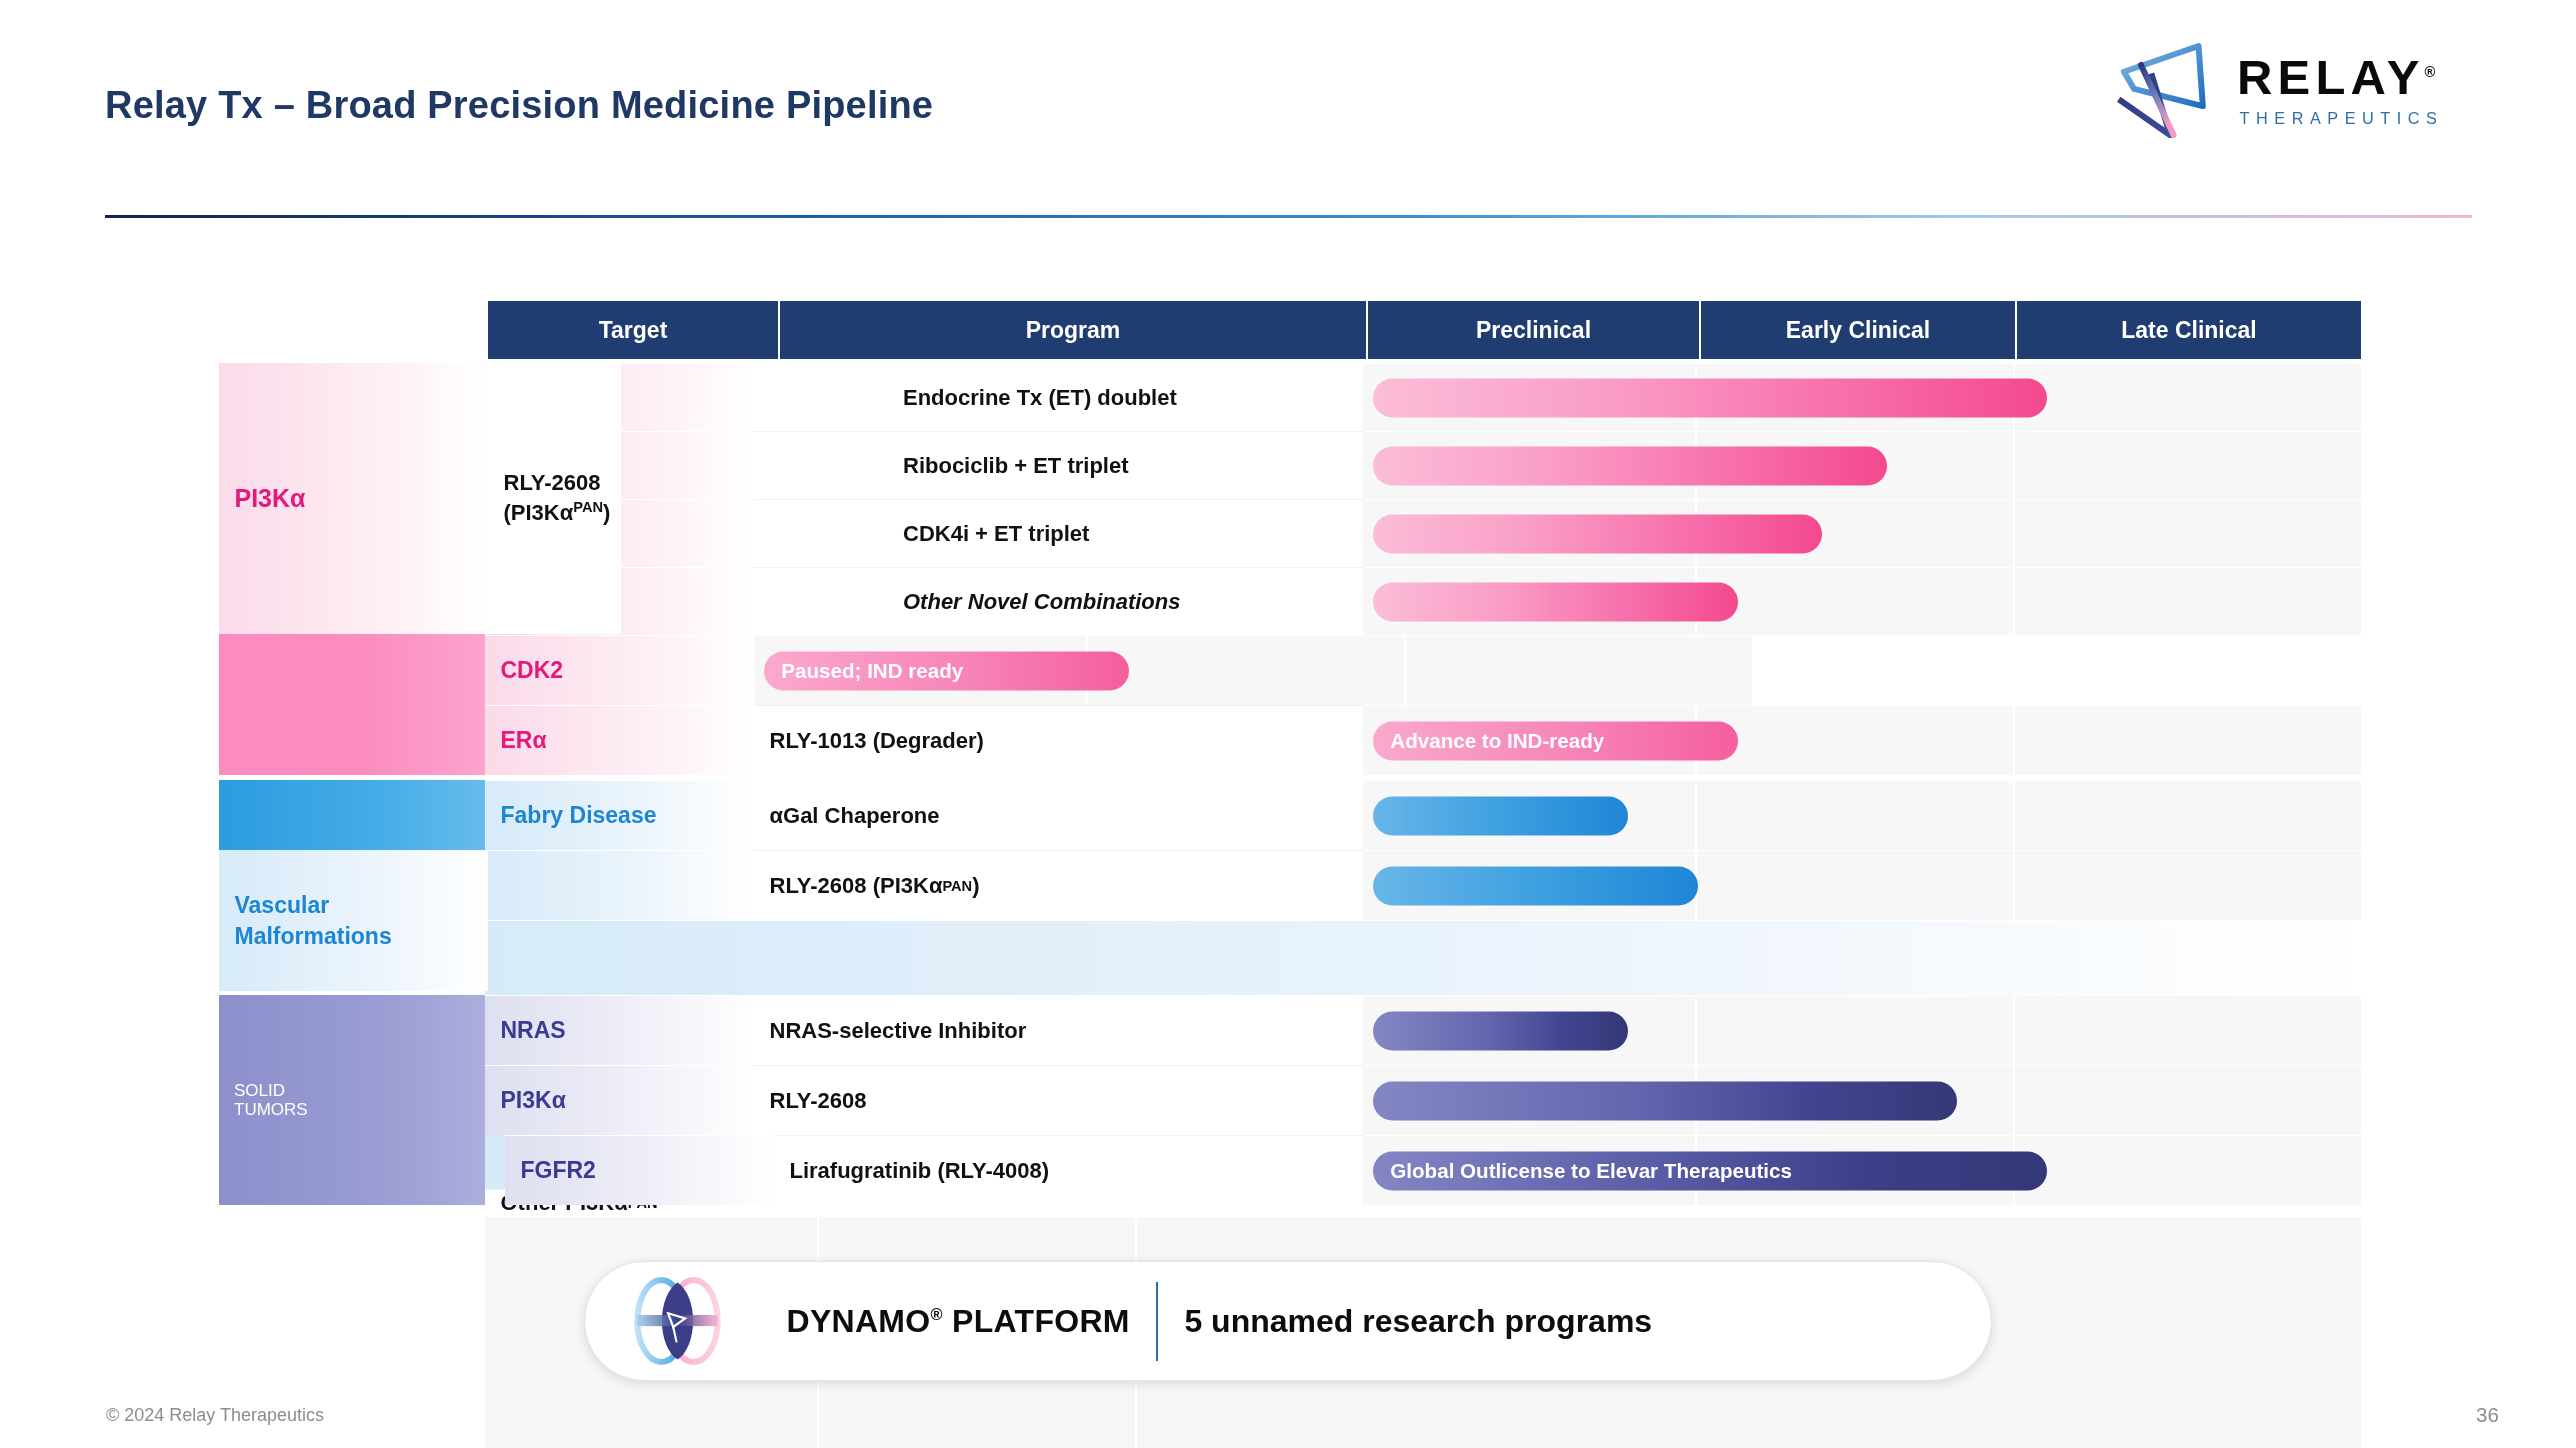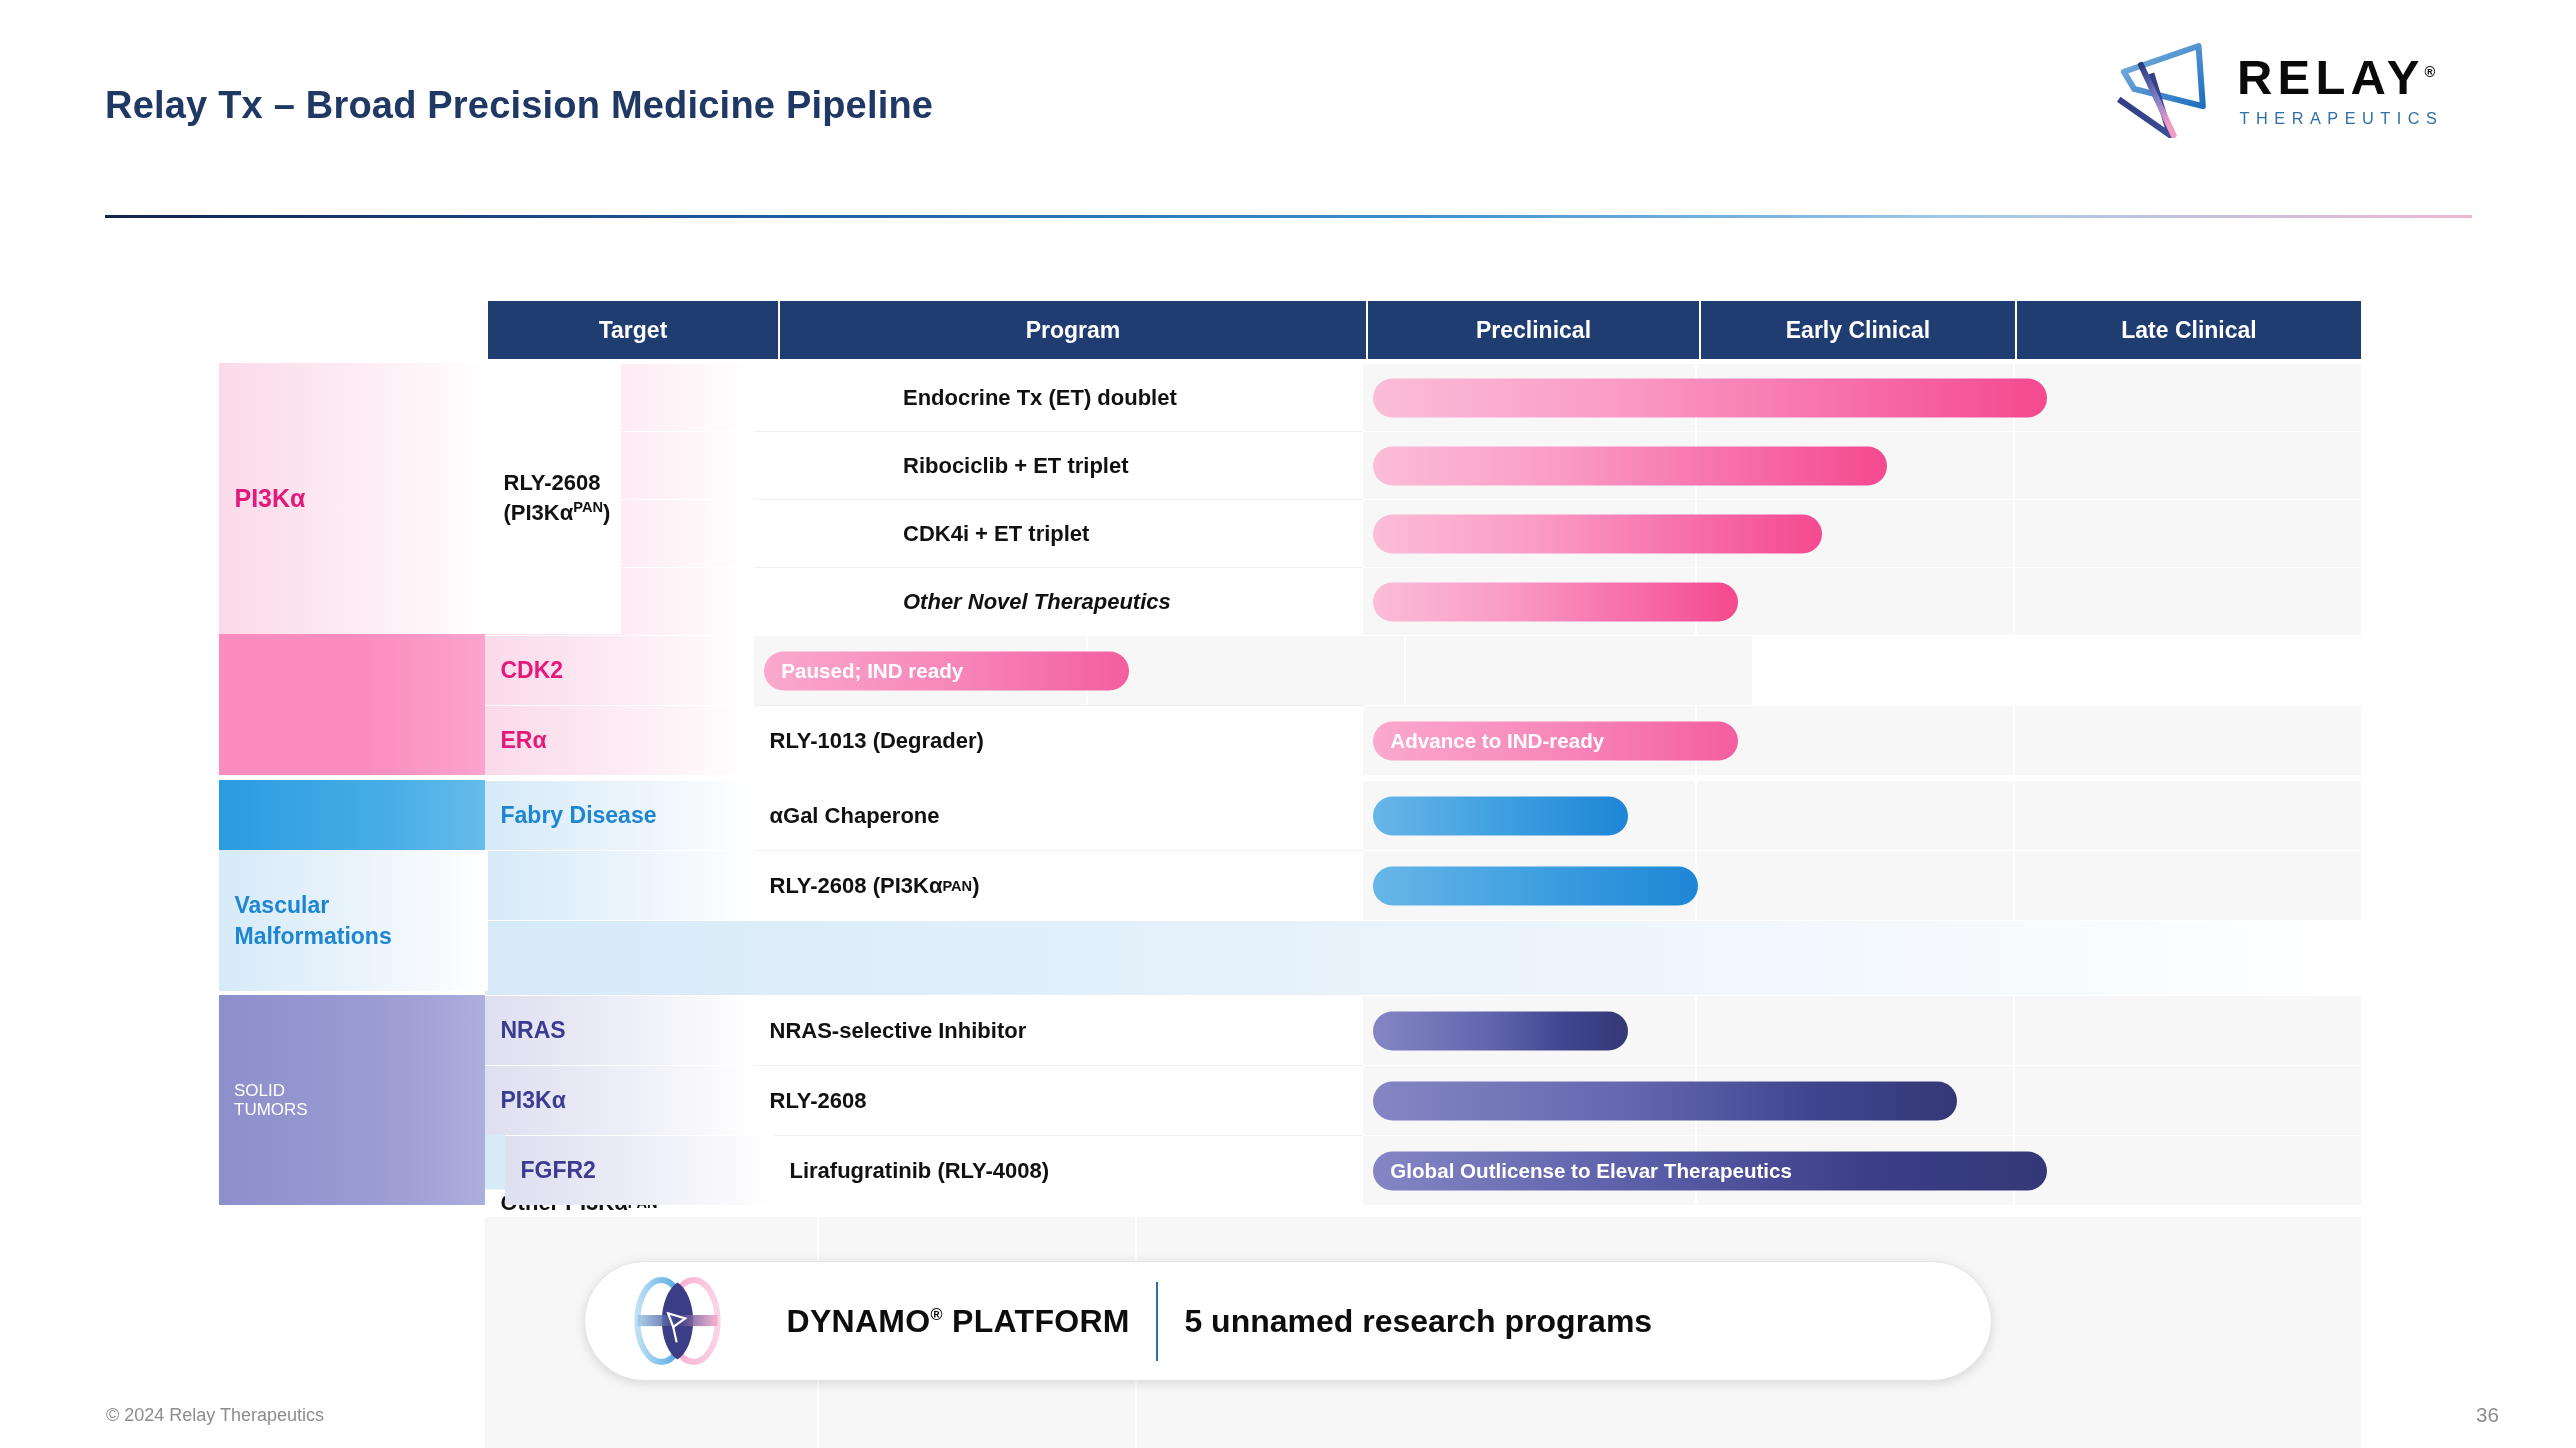--- a/index.html
+++ b/index.html
@@ -279,21 +279,21 @@
           <div class="prog-cell sub-prog">CDK4i + ET triplet</div>
           <div class="track">
             <div class="divline" style="left:332px;"></div>
             <div class="divline" style="left:650px;"></div>
             <div class="bar bar-pink" style="width:45%;"></div>
           </div>
         </div>
 
         <div class="row" style="height:68px;">
           <div class="target-cell tgt-pink"></div>
-          <div class="prog-cell sub-prog italic-gray">Other Novel Therapeutics</div>
+          <div class="prog-cell sub-prog italic-gray">Other Novel Combinations</div>
           <div class="track">
             <div class="divline" style="left:332px;"></div>
             <div class="divline" style="left:650px;"></div>
             <div class="bar bar-pink" style="width:36.5%;"></div>
           </div>
         </div>
 
         <div class="row" style="height:70px;">
           <div class="target-cell tgt-pink">CDK2</div>
           <div class="track">

